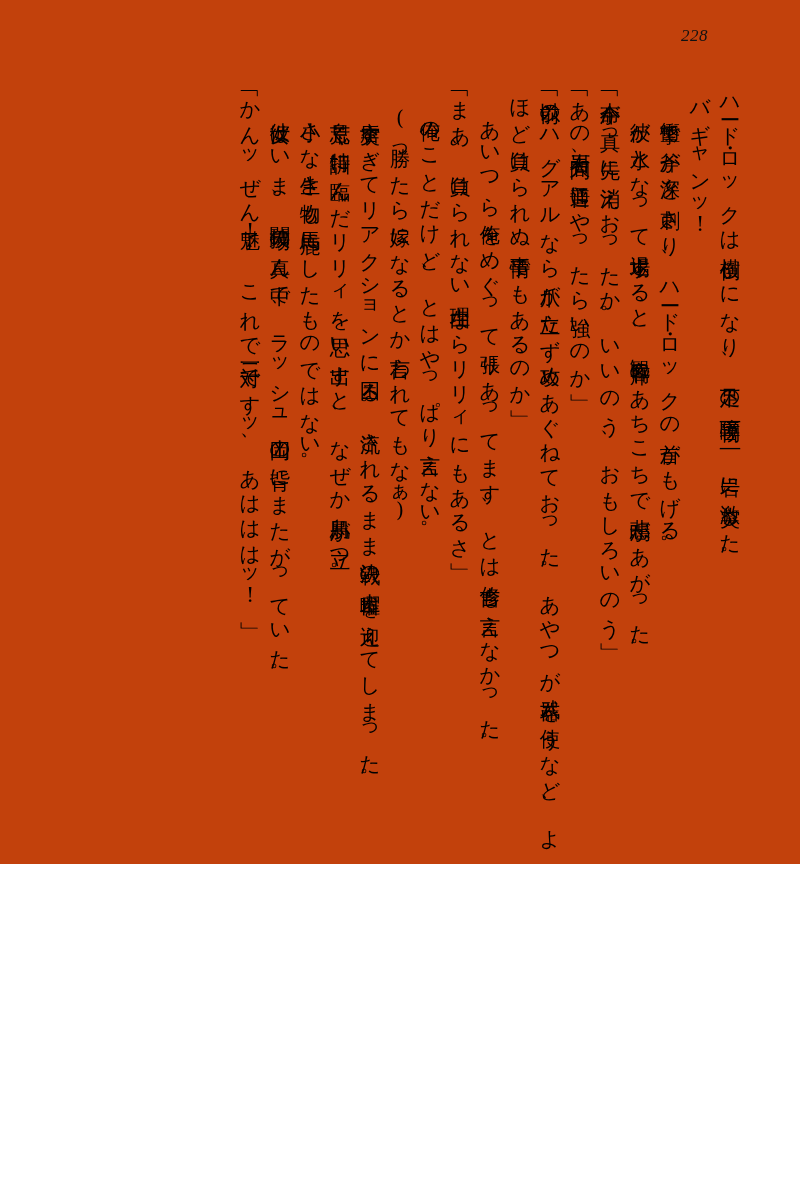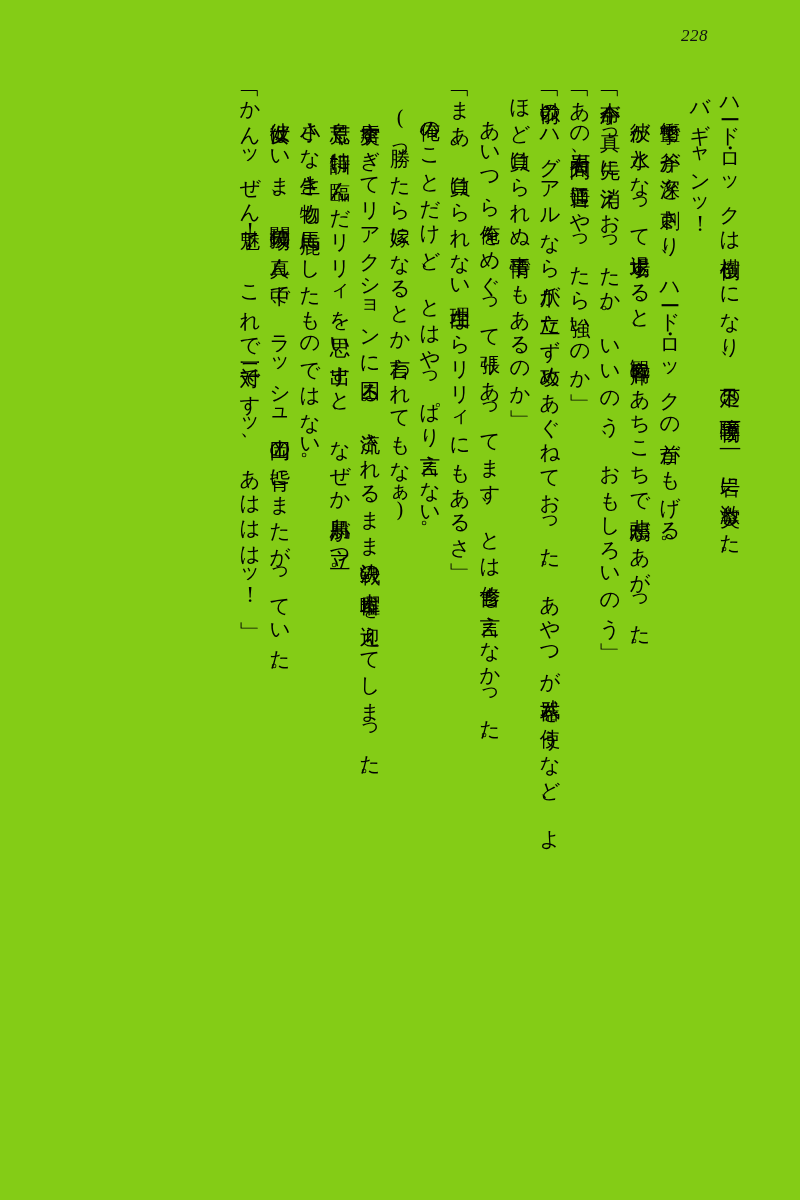--- a/index.html
+++ b/index.html
@@ -10,22 +10,22 @@
     width: 800px;
     height: 1200px;
     background: #ffffff;
     font-family: "Liberation Serif", "DejaVu Serif", serif;
     color: #000000;
     overflow: hidden;
   }
   .page {
     position: relative;
     width: 800px;
-    height: 1200px;
-    background: #84cc16;
+    height: 864px;
+    background: #c2410c;
     box-sizing: border-box;
     text-decoration: underline;
   }
   .page-number {
     position: absolute;
     top: 26px;
     right: 92px;
     font-family: "Liberation Serif", "DejaVu Serif", serif;
     font-style: italic;
     font-size: 17px;

